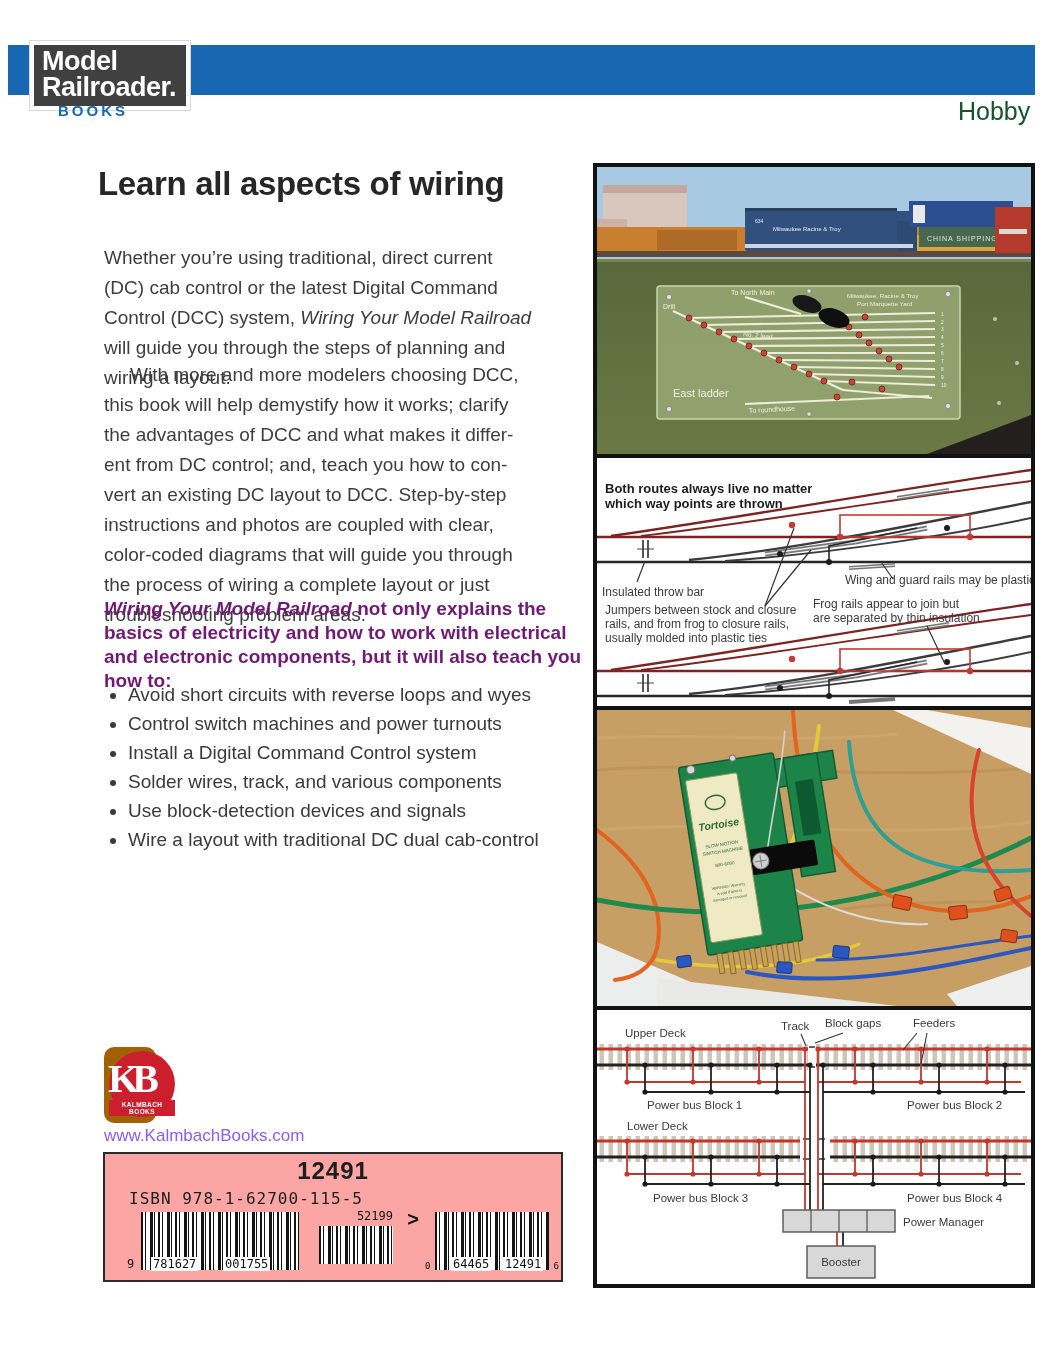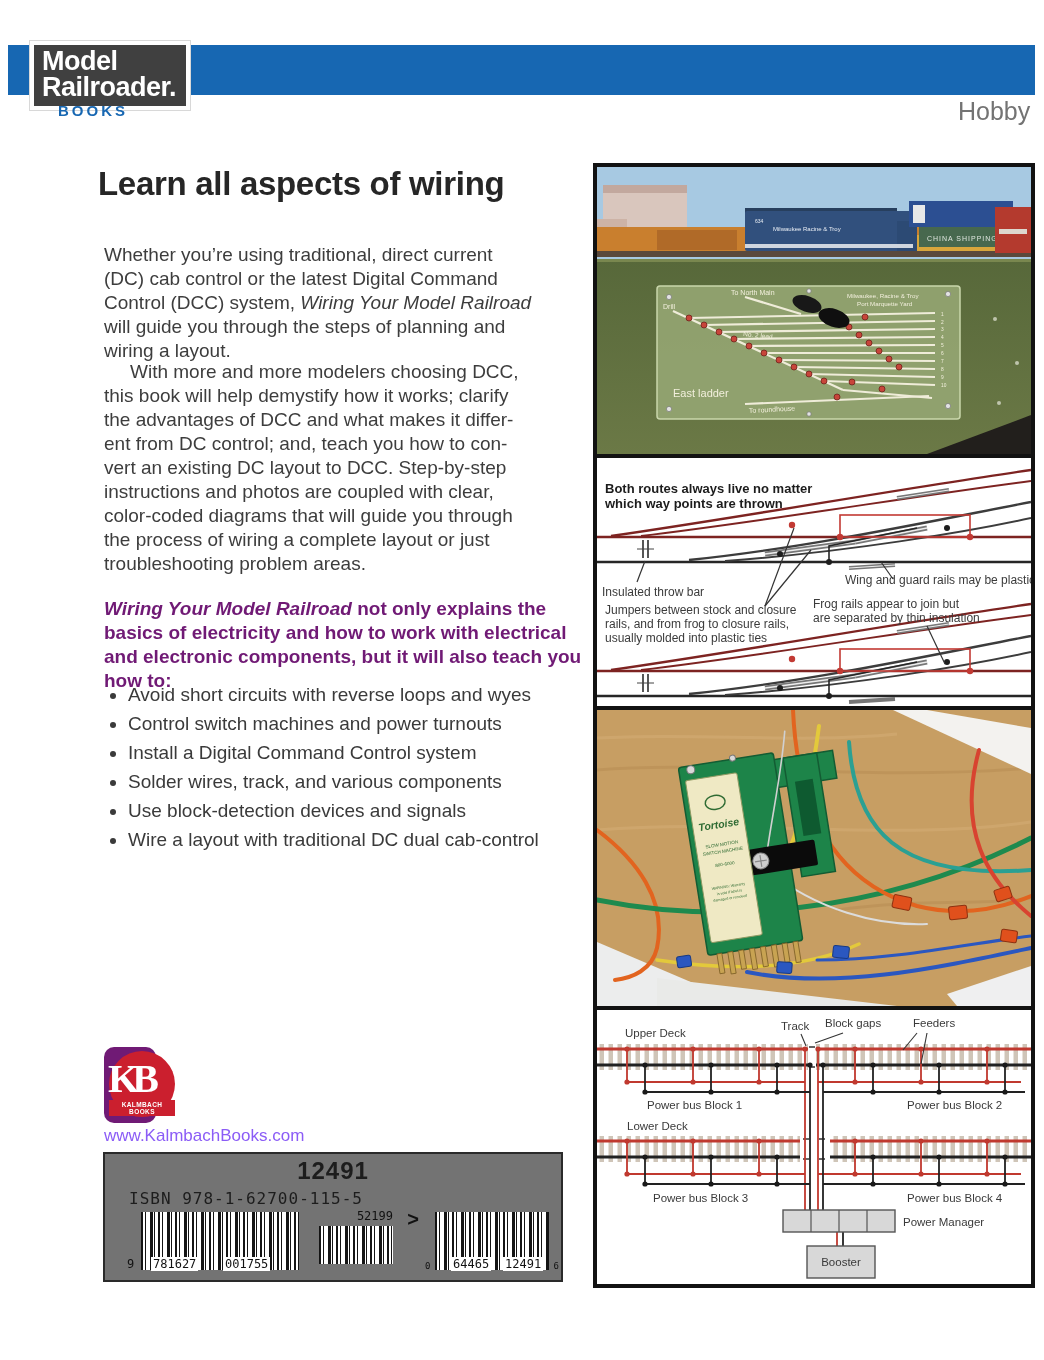--- a/index.html
+++ b/index.html
@@ -6,40 +6,40 @@
   .page{position:relative;width:1044px;height:1360px;background:#ffffff;overflow:hidden;
         font-family:"Liberation Sans",sans-serif;color:#3a3a3a;}
   
   .banner{position:absolute;left:8px;top:45px;width:1027px;height:50px;background:#1767b2;}
   .series{position:absolute;left:238px;top:54px;width:800px;text-align:center;color:#fff;
           font-weight:bold;font-size:28px;letter-spacing:0.62em;word-spacing:0.9em;white-space:nowrap;}
   .logobox{position:absolute;left:30px;top:41px;width:144px;height:58px;background:#404040;
            border:4px solid #fff;outline:1px solid #d8d8d8;color:#fff;font-weight:bold;
            font-size:27px;line-height:26px;padding:3px 0 0 8px;letter-spacing:-0.5px;box-sizing:content-box;}
   .books{position:absolute;left:58px;top:102px;color:#1767b2;font-weight:bold;font-size:15px;letter-spacing:3px;}
-  .hobby{position:absolute;left:958px;top:97px;font-size:25px;color:#737373;}
+  .hobby{position:absolute;left:958px;top:97px;font-size:25px;color:#14532d;}
   
   .heading{position:absolute;left:98px;top:165px;font-size:33px;font-weight:bold;color:#262626;letter-spacing:-0.3px;}
-  .para{position:absolute;left:104px;width:505px;font-size:19px;line-height:24px;color:#3d3d3d;white-space:pre-line;}
+  .para{position:absolute;left:104px;width:505px;font-size:19px;line-height:30px;color:#3d3d3d;white-space:pre-line;}
   .p1{top:243px;}
   .p2{top:360px;text-indent:26px;}
   .p3{top:597px;font-weight:bold;line-height:24px;color:#701a75;}
   .booktitle{font-style:italic;}
   .bullets{position:absolute;left:104px;top:684px;width:505px;margin:0;padding:0 0 0 24px;
            font-size:19px;color:#3a3a3a;list-style:disc outside;}
   .bullets li{margin-bottom:7px;line-height:22px;}
   
-  .kb{position:absolute;left:104px;top:1047px;width:52px;height:76px;background:#701a75;border-radius:10px;}
+  .kb{position:absolute;left:104px;top:1047px;width:52px;height:76px;background:#a16207;border-radius:10px;}
   .kb .circle{position:absolute;left:5px;top:4px;width:66px;height:66px;border-radius:50%;background:#cb1f2e;}
   .kb .mono{position:absolute;left:0;top:8px;width:100%;text-align:center;color:#fff;
             font-family:"Liberation Serif",serif;font-weight:bold;font-size:40px;letter-spacing:-7px;}
   .kb .strip{position:absolute;left:5px;bottom:7px;width:66px;background:#cb1f2e;color:#fff;
              font-size:6.5px;font-weight:bold;text-align:center;letter-spacing:0.4px;padding:1px 0;}
   .website{position:absolute;left:104px;top:1126px;font-size:17px;color:#8b5cf6;}
-  .bcbox{position:absolute;left:103px;top:1152px;width:460px;height:130px;border:2px solid #2a2a2a;background:#737373;box-sizing:border-box;}
+  .bcbox{position:absolute;left:103px;top:1152px;width:460px;height:130px;border:2px solid #2a2a2a;background:#fca5a5;box-sizing:border-box;}
   .bcnum{position:absolute;left:0;top:3px;width:100%;text-align:center;font-size:24px;font-weight:bold;
          letter-spacing:1px;color:#1d1d1d;}
   .isbn{position:absolute;left:24px;top:35px;font-family:"DejaVu Sans Mono",monospace;font-size:16px;
         letter-spacing:1px;color:#1d1d1d;}
   .bars{background:repeating-linear-gradient(90deg,#141414 0 2px,#fff 2px 4px,#141414 4px 5px,#fff 5px 9px,
         #141414 9px 12px,#fff 12px 13px,#141414 13px 14px,#fff 14px 17px);}
   .ean{position:absolute;left:22px;top:58px;width:172px;height:58px;}
   .ean .bars{position:absolute;left:14px;right:0;top:0;bottom:0;}
   .bcd{position:absolute;bottom:-1px;font-family:"DejaVu Sans Mono",monospace;font-size:12px;color:#111;background:#fff;padding:0 2px;}
   .ean .d0{left:-2px;background:transparent;}

